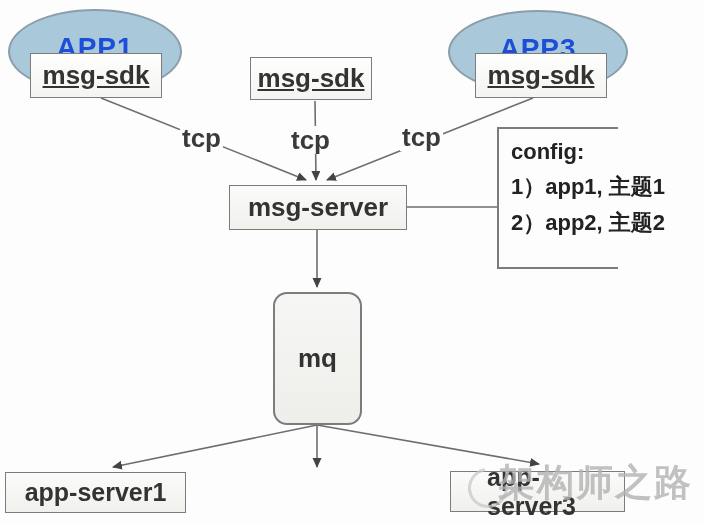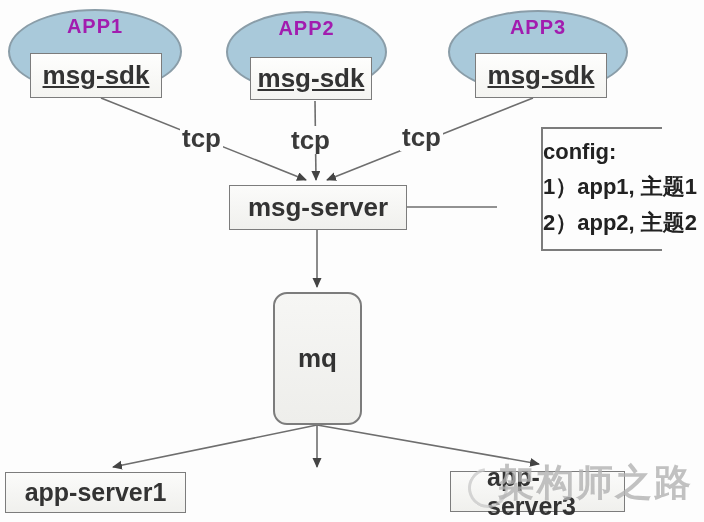--- a/index.html
+++ b/index.html
@@ -8,21 +8,21 @@
     font-family:"Liberation Sans","DejaVu Sans",sans-serif;color:#333;
   }
   svg.lines{position:absolute;left:0;top:0;width:704px;height:522px;z-index:1;}
 
   .ellipse{
     position:absolute;border-radius:50%;
     background:#a9c9da;border:2px solid #8a9da8;
     box-sizing:border-box;text-align:center;z-index:2;
   }
   .app-label{
-    margin-top:4px;font-size:20px;font-weight:bold;color:#a21caf;letter-spacing:1px;
+    margin-top:21px;font-size:28px;font-weight:bold;color:#1d4ed8;letter-spacing:1px;
   }
   .box{
     position:absolute;box-sizing:border-box;z-index:3;
     display:flex;align-items:center;justify-content:center;
     background:linear-gradient(#fbfbfa,#f0f0ed);
     border:2px solid #7c7c7c;
     font-size:26px;font-weight:bold;color:#333;
   }
   .sdk-box{background:linear-gradient(#fefefd,#f4f4f1);border-width:1.5px;text-decoration:underline;}
   .e1{left:8px;top:9px;width:174px;height:85px;}
@@ -40,24 +40,24 @@
   .tcp2{left:289px;top:126px;}
   .tcp3{left:400px;top:123px;}
 
   .server-box{left:229px;top:185px;width:178px;height:45px;border-width:1.5px;}
   .mq-box{left:273px;top:292px;width:89px;height:133px;background:linear-gradient(#f6f6f4,#eeeeeb);border-radius:14px;}
   .as1{left:5px;top:472px;width:181px;height:41px;border-width:1.5px;font-size:25px;}
   .as2{left:228px;top:472px;width:179px;height:40px;border-width:1.5px;font-size:25px;}
   .as3{left:450px;top:471px;width:175px;height:41px;border-width:1.5px;font-size:25px;padding-left:36px;}
 
   .config-box{
-    position:absolute;left:497px;top:127px;width:121px;height:124px;z-index:2;
+    position:absolute;left:497px;top:127px;width:121px;height:142px;z-index:2;
     box-sizing:border-box;background:#fdfdfd;
     border:2px solid #7c7c7c;border-right:none;
-    padding:6px 0 0 0;white-space:nowrap;overflow:visible;margin-left:44px;
+    padding:6px 0 0 12px;white-space:nowrap;overflow:visible;
   }
   .config-title{font-size:22px;font-weight:bold;color:#222;line-height:34px;}
   .config-line{font-size:22px;font-weight:bold;color:#222;line-height:36px;}
 
   .wm{position:absolute;left:452px;top:448px;width:252px;height:68px;z-index:5;pointer-events:none;}
   .wm-logo{
     position:absolute;left:16px;top:20px;width:34px;height:34px;border-radius:50%;
     border:3px solid rgba(200,200,200,.75);border-top-color:transparent;
     transform:rotate(35deg);
   }
@@ -83,23 +83,20 @@
     <line x1="407" y1="207" x2="497" y2="207" stroke="#6e6e6e" stroke-width="1.6"></line>
     <line x1="317" y1="230" x2="317" y2="287" stroke="#6e6e6e" stroke-width="1.6" marker-end="url(#arw)"></line>
     <line x1="317" y1="425" x2="113" y2="467" stroke="#6e6e6e" stroke-width="1.6" marker-end="url(#arw)"></line>
     <line x1="317" y1="425" x2="317" y2="467" stroke="#6e6e6e" stroke-width="1.6" marker-end="url(#arw)"></line>
     <line x1="317" y1="425" x2="539" y2="464" stroke="#6e6e6e" stroke-width="1.6" marker-end="url(#arw)"></line>
   </svg>
 
   <div class="ellipse e1">
     <div class="app-label">APP1</div>
   </div>
-  <div class="ellipse e2">
-    <div class="app-label">APP2</div>
-  </div>
   <div class="ellipse e3">
     <div class="app-label">APP3</div>
   </div>
 
   <div class="box sdk-box sdk1">msg-sdk</div>
   <div class="box sdk-box sdk2">msg-sdk</div>
   <div class="box sdk-box sdk3">msg-sdk</div>
 
   <span class="tcp tcp1">tcp</span>
   <span class="tcp tcp2">tcp</span>

